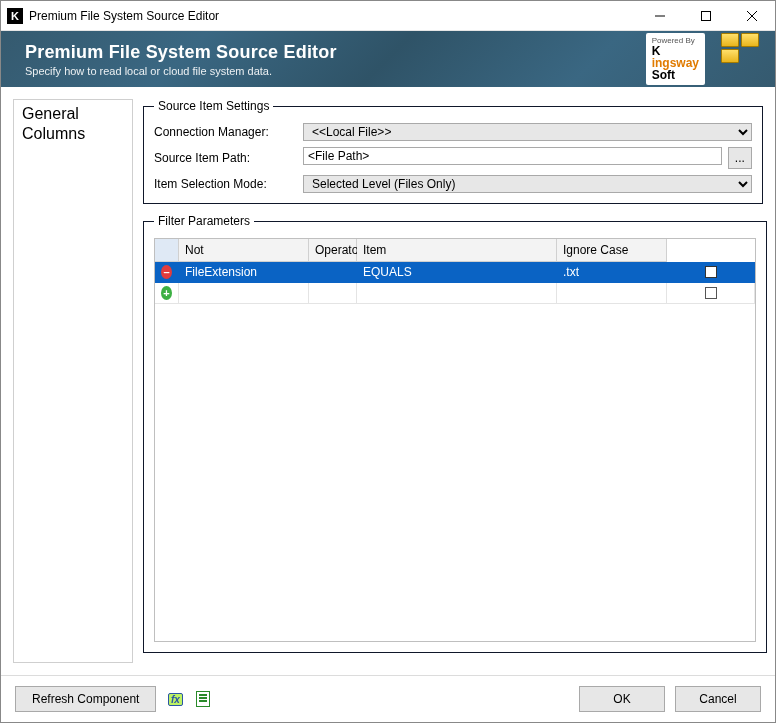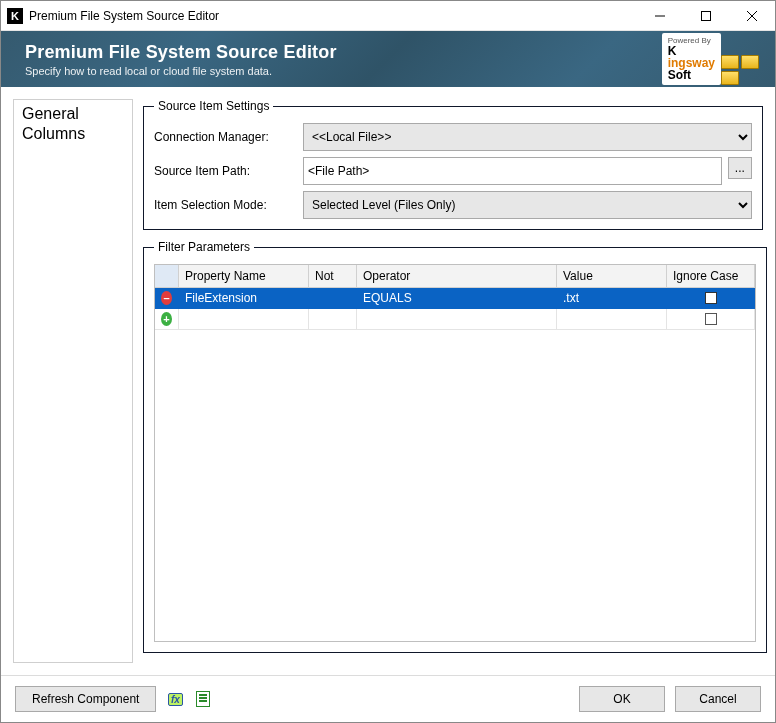--- a/index.html
+++ b/index.html
@@ -64,21 +64,21 @@
       font-size: 18px;
       font-weight: bold;
       letter-spacing: 0.2px;
     }
     .banner p {
       font-size: 11px;
       margin-top: 2px;
       opacity: 0.9;
     }
     .banner .brand {
-      display: flex; align-items: flex-end; gap: 0;
+      display: flex; align-items: flex-start; gap: 16px;
     }
     .brand-box {
       background: #fff;
       padding: 4px 6px;
       border-radius: 2px;
       color: #000;
       font-size: 12px;
       line-height: 1;
     }
     .brand-box .pb { font-size: 8px; color: #555; display: block; }
@@ -138,21 +138,21 @@
       margin-bottom: 6px;
       gap: 19px;
     }
     .form-row label {
       width: 130px;
       font-size: 12px;
     }
     .form-row .field { flex: 1; display: flex; gap: 6px; }
     select, input[type=text] {
       width: 100%;
-      height: 28px;
+      height: 18px;
       border: 1px solid #a9a9a9;
       background: #fff;
       font-size: 12px;
       padding: 0 4px;
     }
     select {
       background: #e7e7e7;
     }
     .browse-btn {
       width: 26px; height: 22px;
@@ -321,24 +321,23 @@
           </select>
         </div>
       </div>
     </fieldset>
 
     <fieldset class="filter">
       <legend>Filter Parameters</legend>
       <div class="grid">
         <div class="grid-header">
           <div class="cell"></div>
-          <div class="cell">Property Name</div>
           <div class="cell">Not</div>
           <div class="cell">Operator</div>
-          <div class="cell">Value</div>
+          <div class="cell">Item</div>
           <div class="cell">Ignore Case</div>
         </div>
 
         <div class="grid-row selected">
           <div class="cell action-cell">
             <span class="circle-ico minus">–</span>
           </div>
           <div class="cell">FileExtension</div>
           <div class="cell"></div>
           <div class="cell">EQUALS</div>

